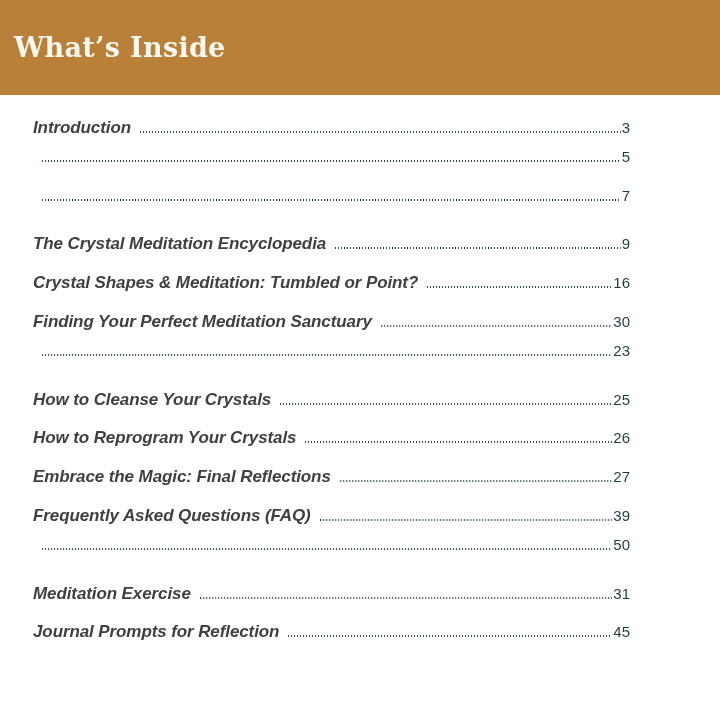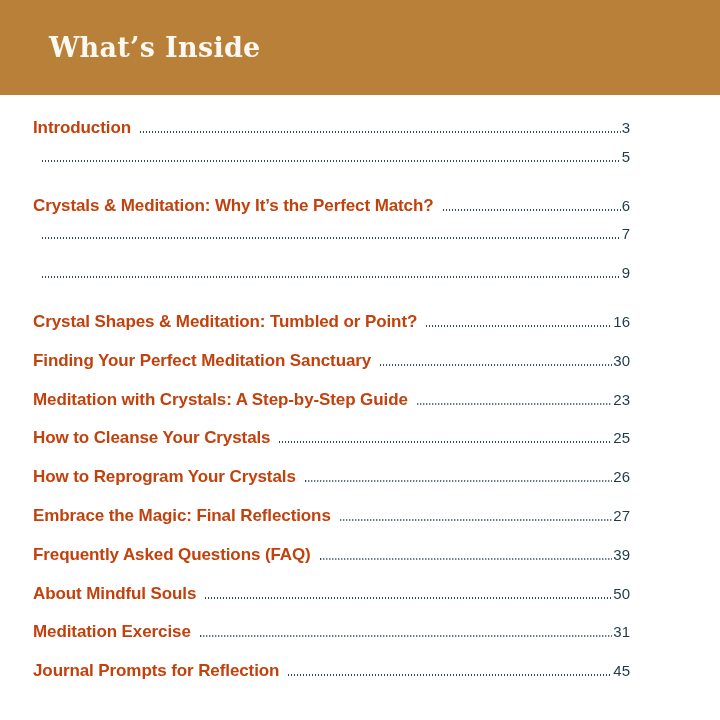--- a/index.html
+++ b/index.html
@@ -15,21 +15,21 @@
     overflow: hidden;
     font-family: "Liberation Sans", sans-serif;
   }
   .banner {
     width: 720px;
     height: 95px;
     background: #b88038;
     display: flex;
     align-items: center;
     box-sizing: border-box;
-    padding-left: 49px;
+    padding-left: 14px;
   }
   .banner h1 {
     margin: 0;
     font-family: "DejaVu Serif", serif;
     font-weight: 700;
     font-size: 27px;
     letter-spacing: 0.3px;
     color: #fbf8f1;
   }
   .toc {
@@ -38,24 +38,25 @@
   }
   .row {
     display: flex;
     align-items: baseline;
     height: 38.8px;
     cursor: pointer;
   }
   .row .t {
     font-size: 17px;
     font-weight: 700;
-    color: #c2410c;
+    color: #404040;
     letter-spacing: -0.1px;
     line-height: 38.8px;
     white-space: nowrap;
+    font-style: italic;
   }
   .row .leader {
     flex: 1;
     height: 2px;
     margin: 0 1px 0 9px;
     background-image: repeating-linear-gradient(
       to right,
       #2c4a53 0px, #2c4a53 1px,
       transparent 1px, transparent 3px
     );
@@ -81,50 +82,45 @@
     <span class="t">Introduction</span>
     <span class="leader"></span>
     <span class="p">3</span>
   </div>
 
   <div class="row">
     <span class="leader"></span>
     <span class="p">5</span>
   </div>
 
-  <div class="row">
-    <span class="t">Crystals &amp; Meditation: Why It’s the Perfect Match?</span>
-    <span class="leader"></span>
-    <span class="p">6</span>
-  </div>
 
   <div class="row">
     <span class="leader"></span>
     <span class="p">7</span>
   </div>
 
   <div class="row">
+    <span class="t">The Crystal Meditation Encyclopedia</span>
     <span class="leader"></span>
     <span class="p">9</span>
   </div>
 
   <div class="row">
     <span class="t">Crystal Shapes &amp; Meditation: Tumbled or Point?</span>
     <span class="leader"></span>
     <span class="p">16</span>
   </div>
 
   <div class="row">
     <span class="t">Finding Your Perfect Meditation Sanctuary</span>
     <span class="leader"></span>
     <span class="p">30</span>
   </div>
 
   <div class="row">
-    <span class="t">Meditation with Crystals: A Step-by-Step Guide</span>
     <span class="leader"></span>
     <span class="p">23</span>
   </div>
 
   <div class="row">
     <span class="t">How to Cleanse Your Crystals</span>
     <span class="leader"></span>
     <span class="p">25</span>
   </div>
 
@@ -140,21 +136,20 @@
     <span class="p">27</span>
   </div>
 
   <div class="row">
     <span class="t">Frequently Asked Questions (FAQ)</span>
     <span class="leader"></span>
     <span class="p">39</span>
   </div>
 
   <div class="row">
-    <span class="t">About Mindful Souls</span>
     <span class="leader"></span>
     <span class="p">50</span>
   </div>
 
   <div class="row">
     <span class="t">Meditation Exercise</span>
     <span class="leader"></span>
     <span class="p">31</span>
   </div>
 

